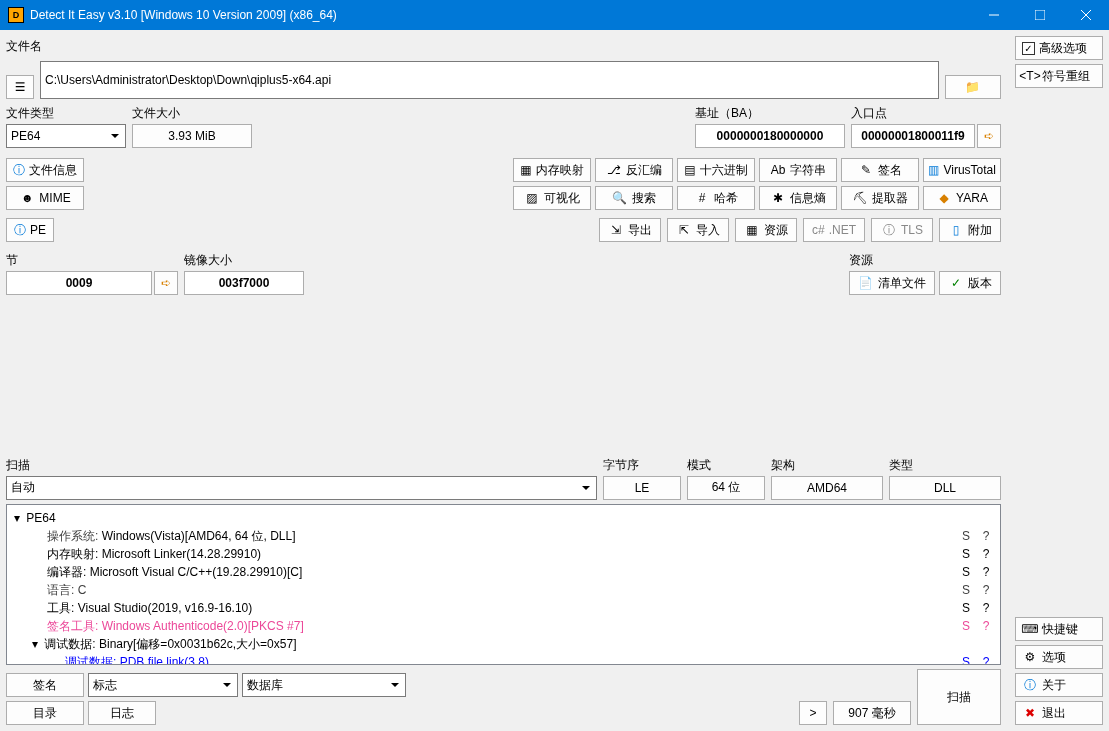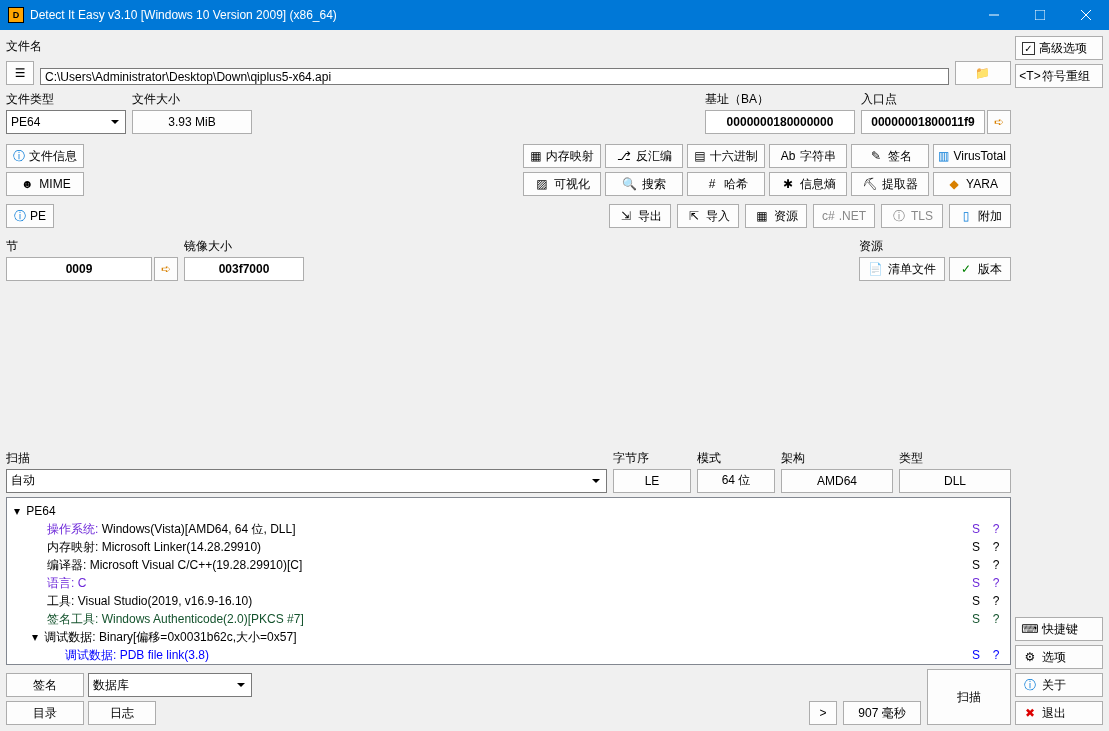--- a/index.html
+++ b/index.html
@@ -3,44 +3,44 @@
 <meta charset="utf-8">
 <style>
 *{box-sizing:border-box;margin:0;padding:0;font-family:"Microsoft YaHei","Segoe UI",sans-serif;font-size:12px}
 body{background:#f0f0f0;display:flex;flex-direction:column;height:731px;width:1109px;overflow:hidden}
 .titlebar{background:#0078d7;color:#fff;height:30px;display:flex;align-items:center;padding-left:8px}
 .titlebar .logo{width:16px;height:16px;background:#ffa500;border:1px solid #000;margin-right:6px;display:flex;align-items:center;justify-content:center;font-size:9px;font-weight:bold;color:#000}
 .titlebar .title{flex:1}
 .win-btns{display:flex}
 .win-btn{width:46px;height:30px;display:flex;align-items:center;justify-content:center;cursor:pointer}
 .win-btn svg{width:10px;height:10px;stroke:#fff;fill:none;stroke-width:1}
-.content{flex:1;display:flex;padding:6px;gap:4px}
+.content{flex:1;display:flex;padding:6px;gap:14px}
 .main{flex:1;display:flex;flex-direction:column;gap:4px}
 .side{width:88px;display:flex;flex-direction:column;gap:4px}
 .lbl{font-size:12px;color:#000;padding:2px 0}
 .row{display:flex;gap:6px;align-items:flex-end}
 .col{display:flex;flex-direction:column}
 .btn{background:#fdfdfd;border:1px solid #adadad;height:24px;display:flex;align-items:center;justify-content:center;padding:0 8px;cursor:pointer;gap:4px;white-space:nowrap}
 .btn.w{width:78px}
-.input{background:#fff;border:1px solid #7a7a7a;height:17px;padding:0 4px;display:flex;align-items:center}
+.input{background:#fff;border:1px solid #7a7a7a;height:38px;padding:0 4px;display:flex;align-items:center}
 .combo{background:#fff;border:1px solid #7a7a7a;height:24px;display:flex;align-items:center;padding:0 4px;position:relative}
 .combo::after{content:"";position:absolute;right:6px;width:0;height:0;border-left:4px solid transparent;border-right:4px solid transparent;border-top:4px solid #000}
 .checkbox{display:flex;align-items:center;gap:4px;cursor:pointer}
 .checkbox .box{width:13px;height:13px;border:1px solid #333;background:#fff;display:flex;align-items:center;justify-content:center;font-size:10px;color:#000}
 .tree{background:#fff;border:1px solid #828790;flex:1;padding:4px;overflow:auto;font-size:12px;line-height:18px}
 .tree-row{display:flex;white-space:nowrap}
 .tree-row .txt{flex:1}
 .tree-row .s{width:20px;text-align:center}
 .tree-row .q{width:20px;text-align:center}
 .tog{display:inline-block;width:12px;text-align:center;cursor:pointer}
 .ind1{padding-left:18px}
 .ind2{padding-left:36px}
 .ind3{padding-left:54px}
-.olive{color:#6d28d9}
-.purple{color:#14532d}
+.olive{color:#404040}
+.purple{color:#ec4899}
 .blue{color:#0000ff}
 .ico{display:inline-flex;width:16px;height:16px;align-items:center;justify-content:center}
 .spacer{flex:1}
 .btnrow{display:flex;gap:4px;flex-wrap:wrap;justify-content:flex-end}
 .fieldbtn{background:#fff;border:1px solid #adadad;height:24px;display:flex;align-items:center;justify-content:center;font-weight:bold;padding:0 8px}
 .yellow-arrow{width:24px;height:24px;border:1px solid #adadad;background:#fdfdfd;display:flex;align-items:center;justify-content:center;cursor:pointer}
 .side-btn{background:#fdfdfd;border:1px solid #adadad;height:24px;display:flex;align-items:center;padding:0 6px;cursor:pointer;gap:4px}
 .flex1{flex:1}
 .scanbtn{background:#fdfdfd;border:1px solid #adadad;width:84px;height:56px;display:flex;align-items:center;justify-content:center;cursor:pointer}
 .gray{color:#888}
@@ -335,20 +335,23 @@
         </div>
 
     </div>
 
     <div class="row" style="align-items:flex-end">
       <div class="col" style="gap:4px">
         <div class="row" style="gap:4px">
           <div class="btn" style="width:78px">
               <span>签名</span>
             </div>
+          <div class="combo" style="width:150px">
+              <span>标志</span>
+            </div>
           <div class="combo" style="width:164px">
               <span>数据库</span>
             </div>
         </div>
         <div class="row" style="gap:4px">
           <div class="btn" style="width:78px">
               <span>目录</span>
             </div>
           <div class="btn" style="width:68px">
               <span>日志</span>

